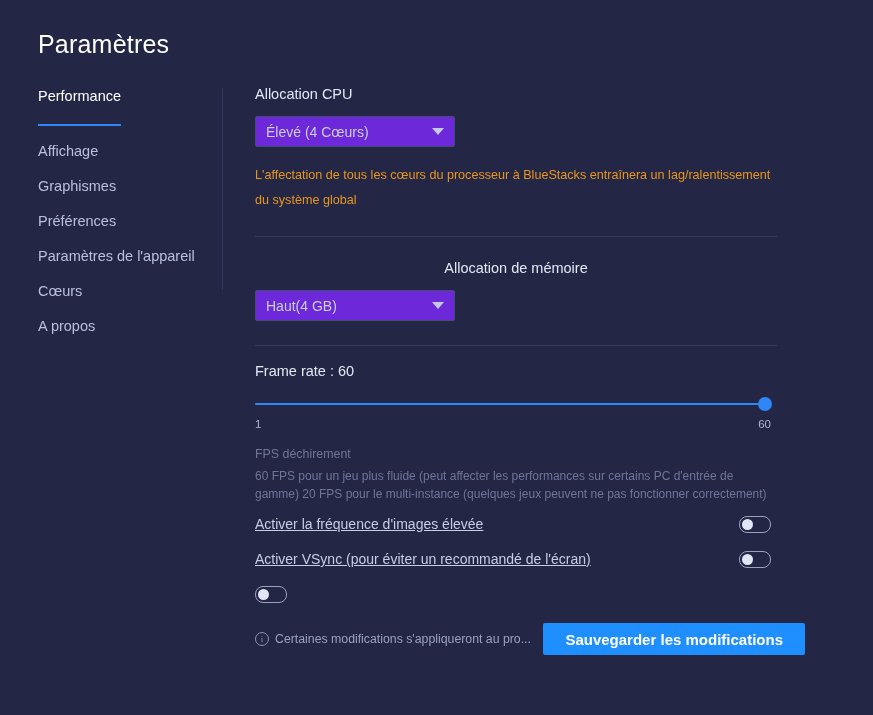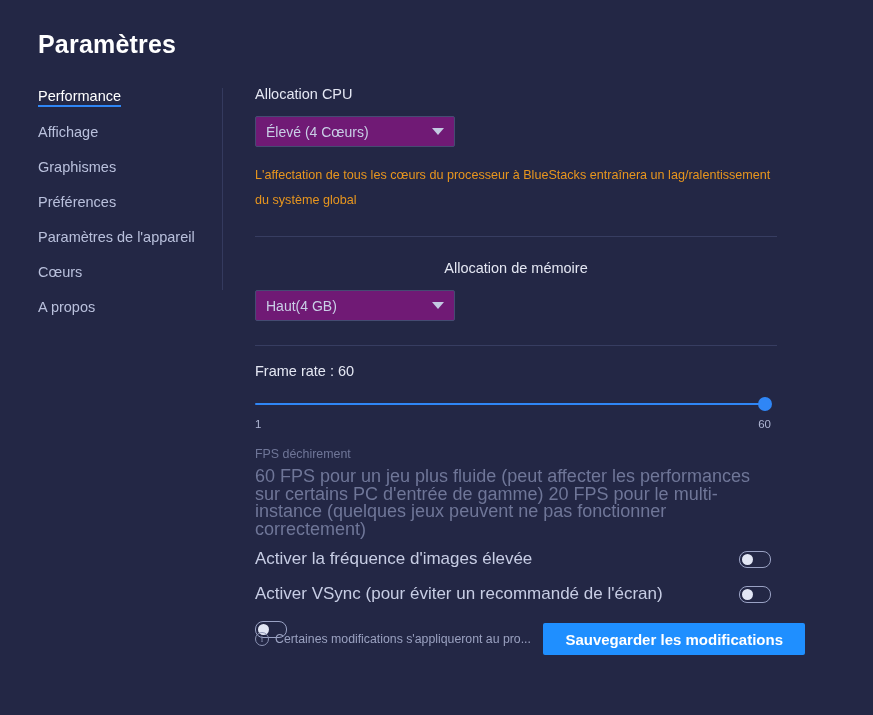--- a/index.html
+++ b/index.html
@@ -14,21 +14,21 @@
     color: #e8eaf4;
     overflow: hidden;
     position: relative;
   }
 
   .page-title {
     position: absolute;
     left: 38px;
     top: 30px;
     font-size: 25px;
-    font-weight: bold;
+    font-weight: normal;
     color: #ffffff;
     letter-spacing: 0.2px;
   }
 
   
   .sidebar {
     position: absolute;
     left: 38px;
     top: 88px;
     width: 180px;
@@ -41,21 +41,21 @@
     clear: both;
     float: left;
     cursor: pointer;
     padding-bottom: 2px;
     line-height: 16px;
   }
   .nav-row { display: block; overflow: hidden; }
   .nav-item.active {
     color: #ffffff;
     border-bottom: 2px solid #2f86f6;
-    padding-bottom: 1px;
+    padding-bottom: 20px;
   }
 
   .sidebar-divider {
     position: absolute;
     left: 222px;
     top: 88px;
     width: 1px;
     height: 202px;
     background: #343a5e;
   }
@@ -70,21 +70,21 @@
 
   .field-label {
     font-size: 14.5px;
     color: #e4e7f3;
     margin-bottom: 14px;
   }
 
   .select-box {
     width: 200px;
     height: 31px;
-    background: #701a75;
+    background: #6d28d9;
     border: 1px solid #454b72;
     border-radius: 2px;
     display: flex;
     align-items: center;
     justify-content: space-between;
     padding: 0 10px 0 10px;
     box-sizing: border-box;
     cursor: pointer;
     gap: 39px;
   }
@@ -161,38 +161,39 @@
   .slider-min { position: absolute; left: 0; top: 0; }
   .slider-max { position: absolute; right: 0; top: 0; }
 
   .rec-title {
     margin-top: 15px;
     font-size: 12.4px;
     color: #6f7698;
   }
   .rec-body {
     margin-top: 7px;
-    font-size: 18px;
+    font-size: 12px;
     line-height: 17.5px;
     color: #6f7698;
     width: 512px;
   }
 
   
   .toggle-row {
     width: 516px;
     display: flex;
     align-items: center;
     justify-content: space-between;
     height: 28px;
     margin-top: 7px;
   }
   .toggle-label {
-    font-size: 17px;
+    font-size: 14px;
     color: #c7cde4;
+    text-decoration: underline;
   }
   .toggle {
     width: 30px;
     height: 15px;
     border-radius: 8px;
     border: 1px solid #9aa2c4;
     background: transparent;
     position: relative;
     cursor: pointer;
     flex: none;

